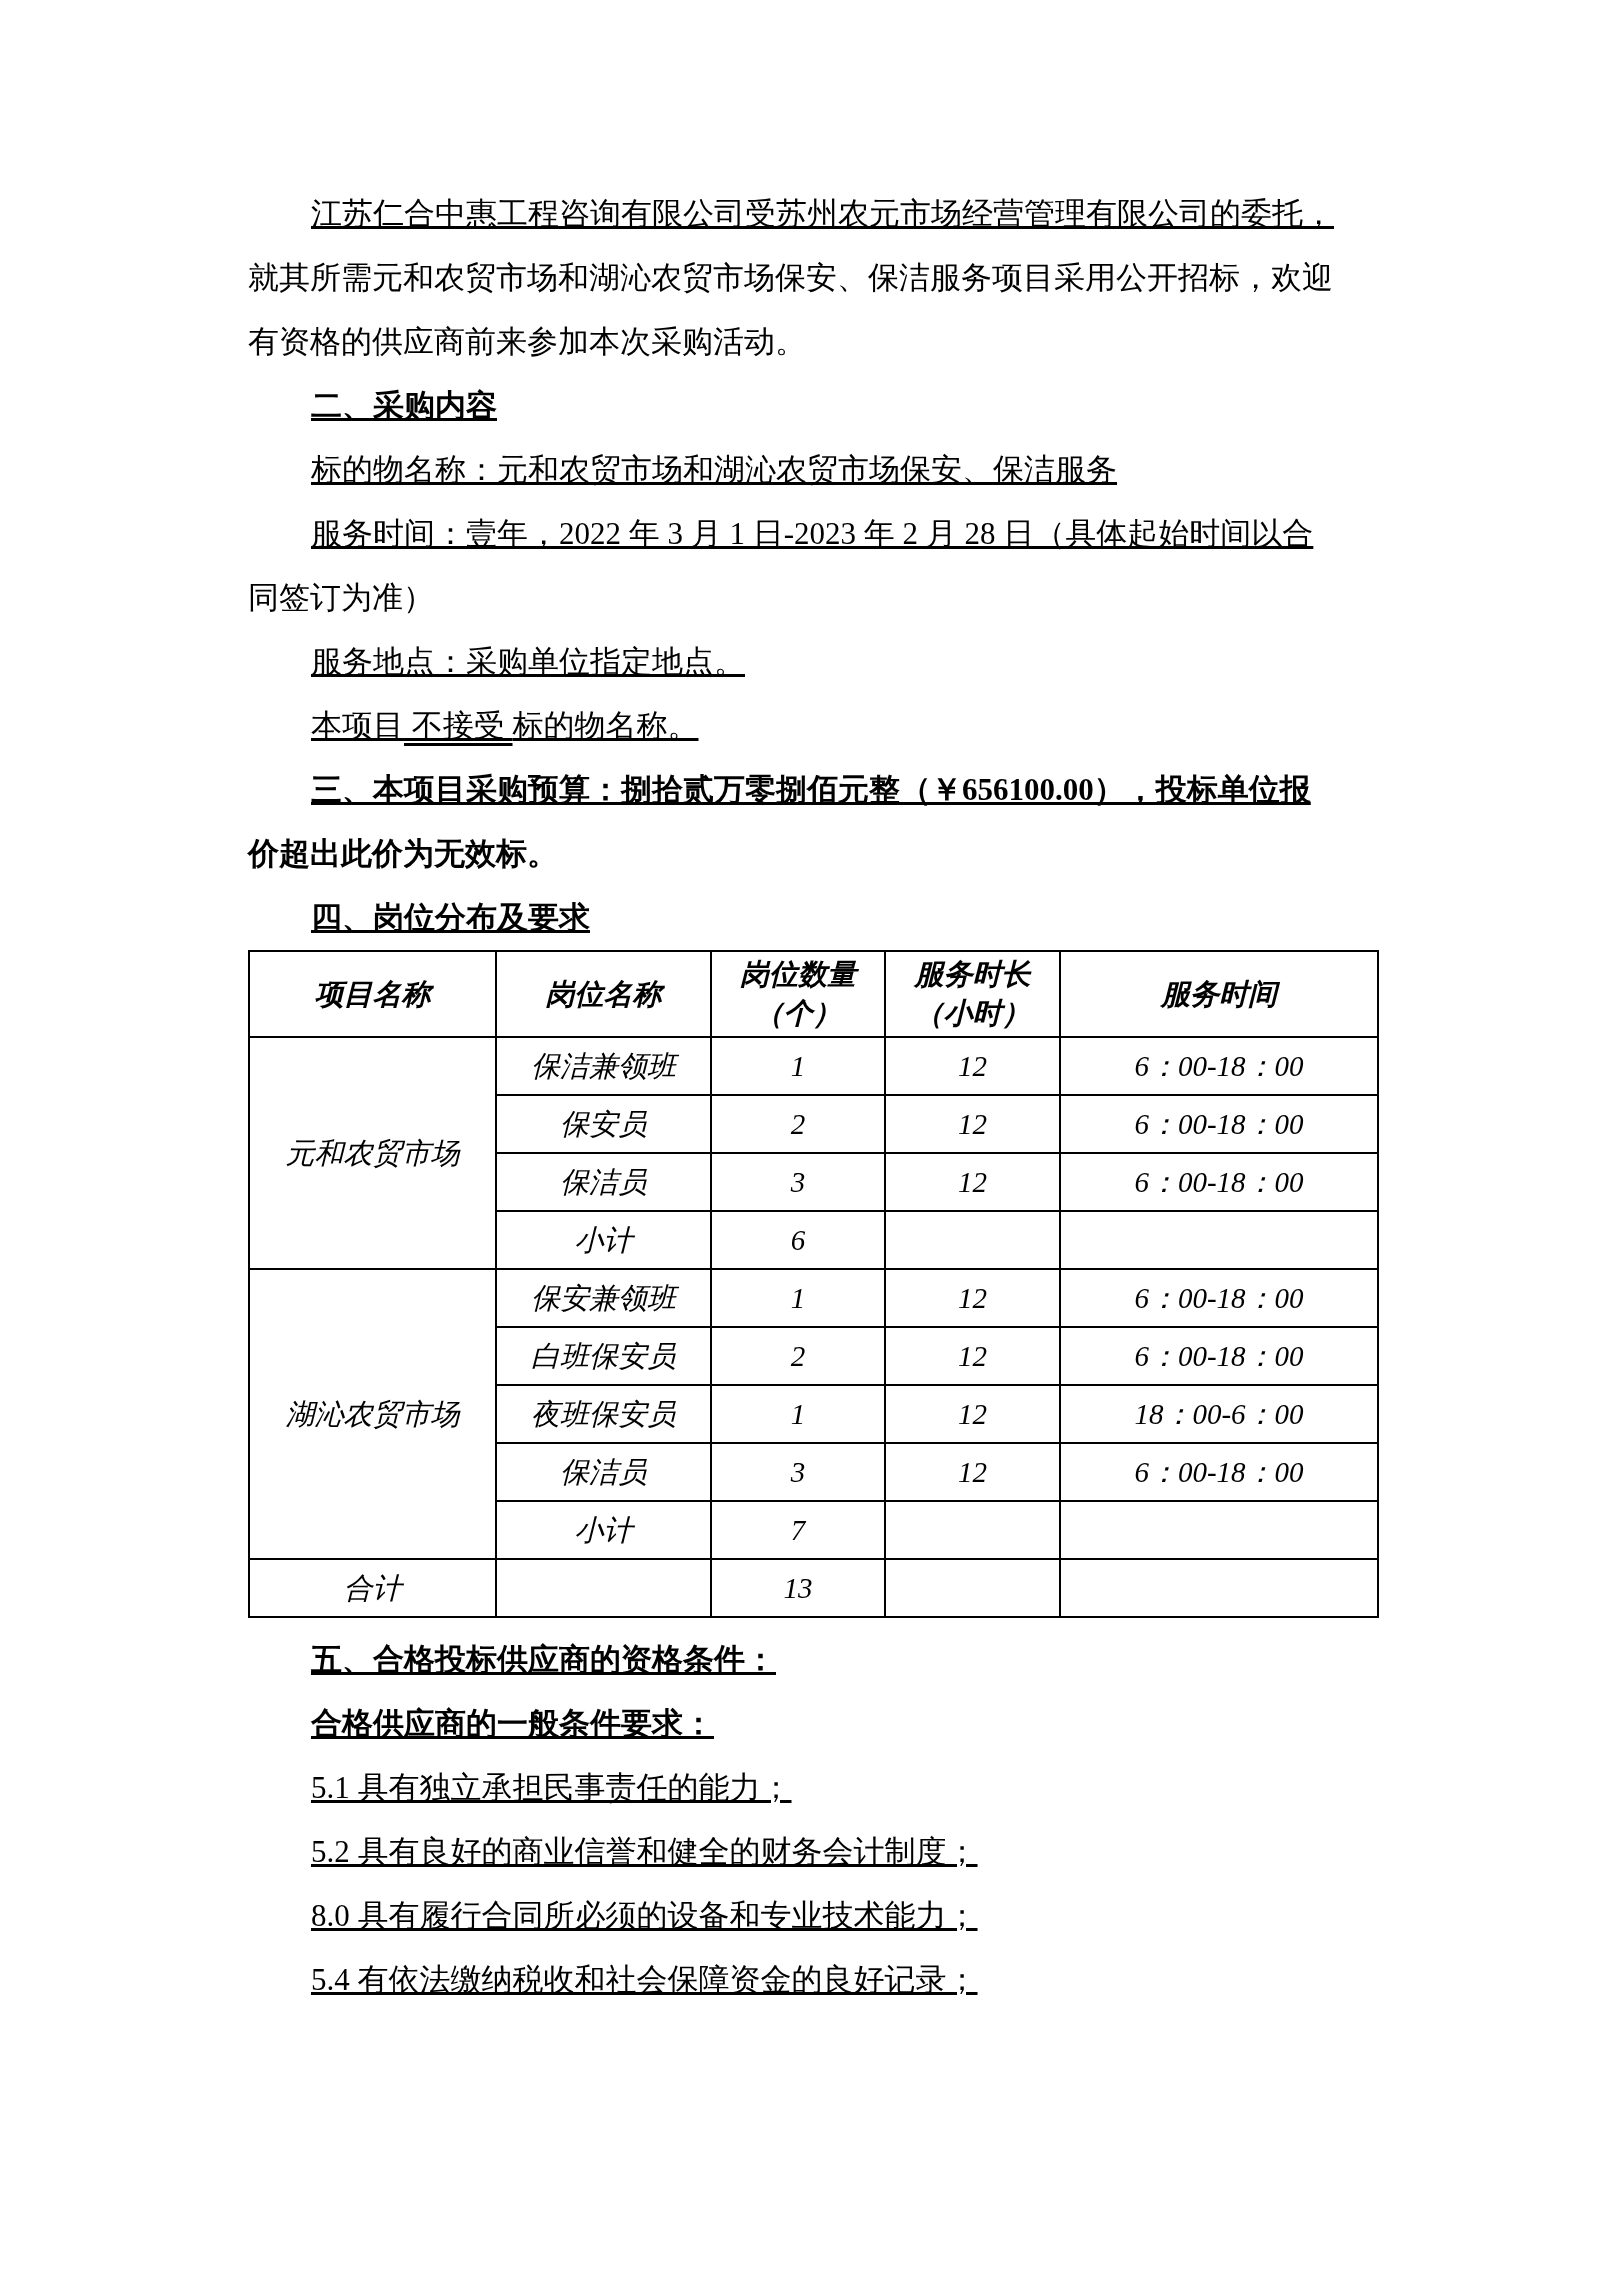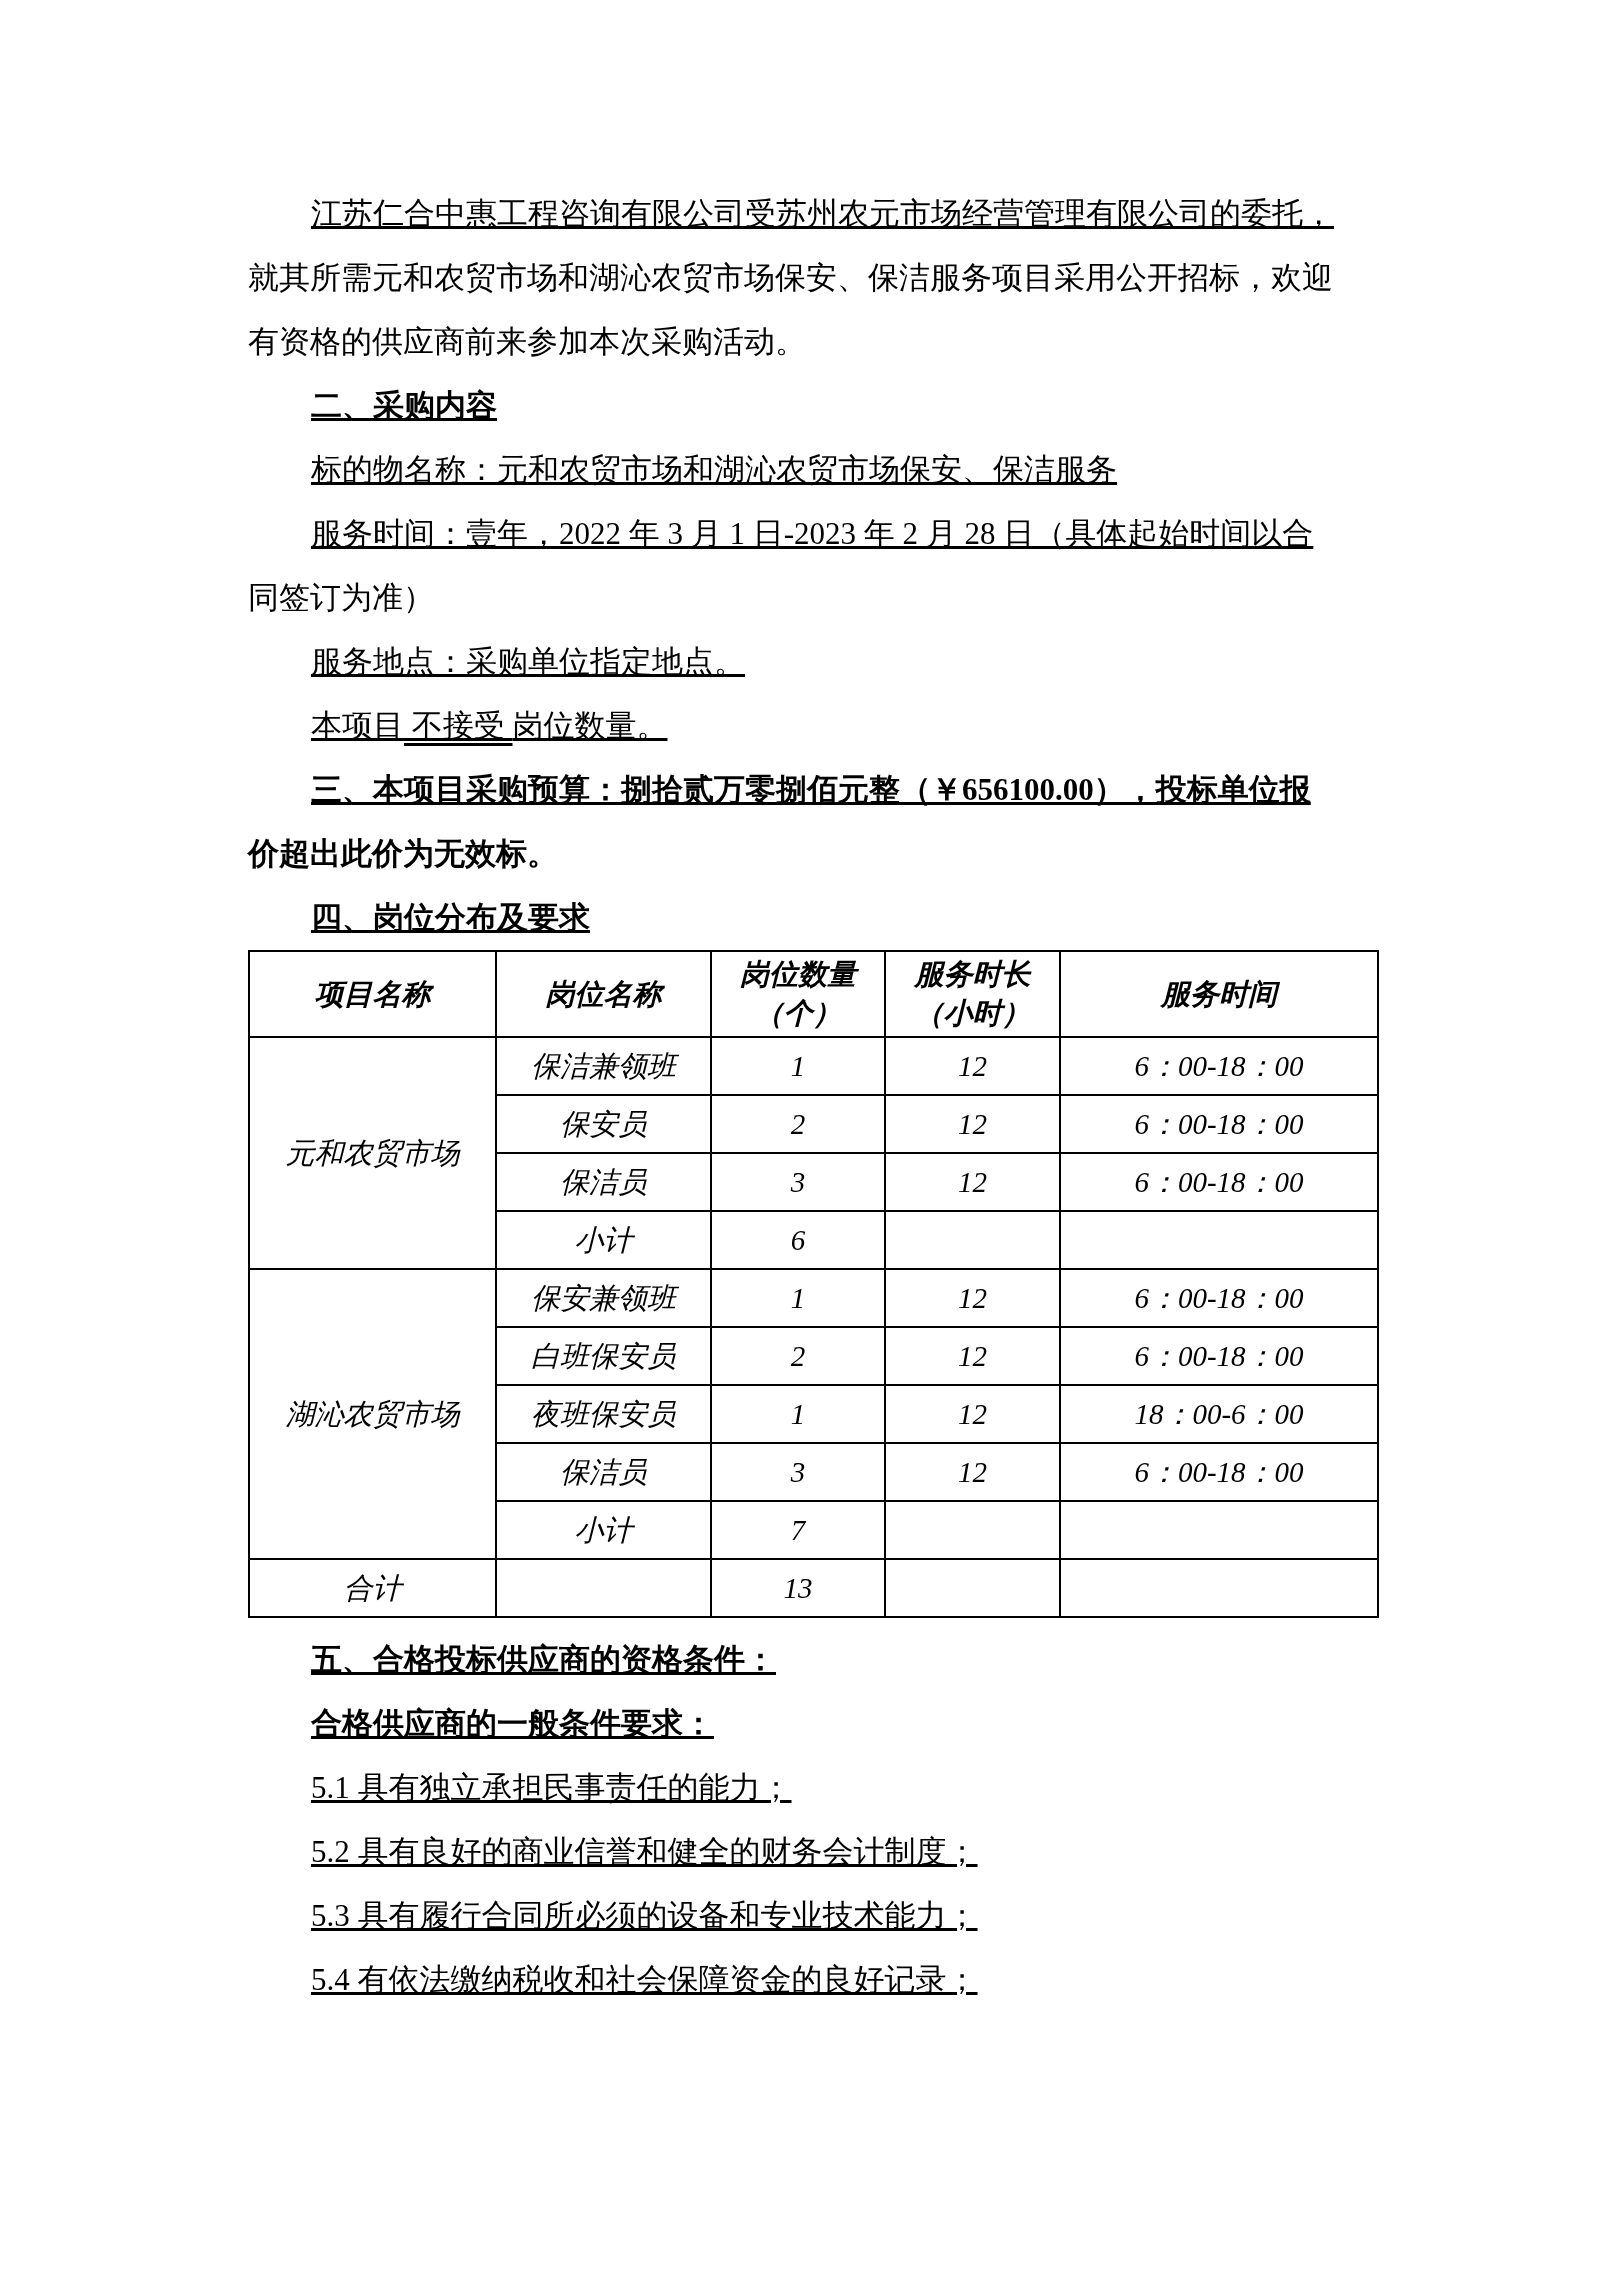--- a/index.html
+++ b/index.html
@@ -68,21 +68,21 @@
   <p class="line">就其所需元和农贸市场和湖沁农贸市场保安、保洁服务项目采用公开招标，欢迎</p>
   <p class="line">有资格的供应商前来参加本次采购活动。</p>
 
   <p class="line indent bold">二、采购内容</p>
 
   <p class="line indent">标的物名称：元和农贸市场和湖沁农贸市场保安、保洁服务</p>
   <p class="line indent">服务时间：壹年，2022 年 3 月 1 日-2023 年 2 月 28 日（具体起始时间以合</p>
   <p class="line">同签订为准）</p>
   <p class="line indent">服务地点：采购单位指定地点。</p>
 
-  <p class="line indent"><span>本项目</span><span class="u"> 不接受 </span><span>岗位数量。</span></p>
+  <p class="line indent"><span>本项目</span><span class="u"> 不接受 </span><span>标的物名称。</span></p>
 
   <p class="line indent bold">三、本项目采购预算：捌拾贰万零捌佰元整（￥656100.00），投标单位报</p>
   <p class="line bold">价超出此价为无效标。</p>
 
   <p class="line indent bold">四、岗位分布及要求</p>
 
   <table class="post-table">
     <colgroup>
       <col style="width:247px">
       <col style="width:215px">
@@ -175,17 +175,17 @@
         <td></td>
         <td></td>
       </tr>
     </tbody>
   </table>
 
   <p class="line indent bold after-table">五、合格投标供应商的资格条件：</p>
   <p class="line indent bold">合格供应商的一般条件要求：</p>
   <p class="line indent">5.1 具有独立承担民事责任的能力；</p>
   <p class="line indent">5.2 具有良好的商业信誉和健全的财务会计制度；</p>
-  <p class="line indent">5.3 具有履行合同所必须的设备和专业技术能力；</p>
+  <p class="line indent">8.0 具有履行合同所必须的设备和专业技术能力；</p>
   <p class="line indent">5.4 有依法缴纳税收和社会保障资金的良好记录；</p>
 
 </div>
 
 
 </body></html>

